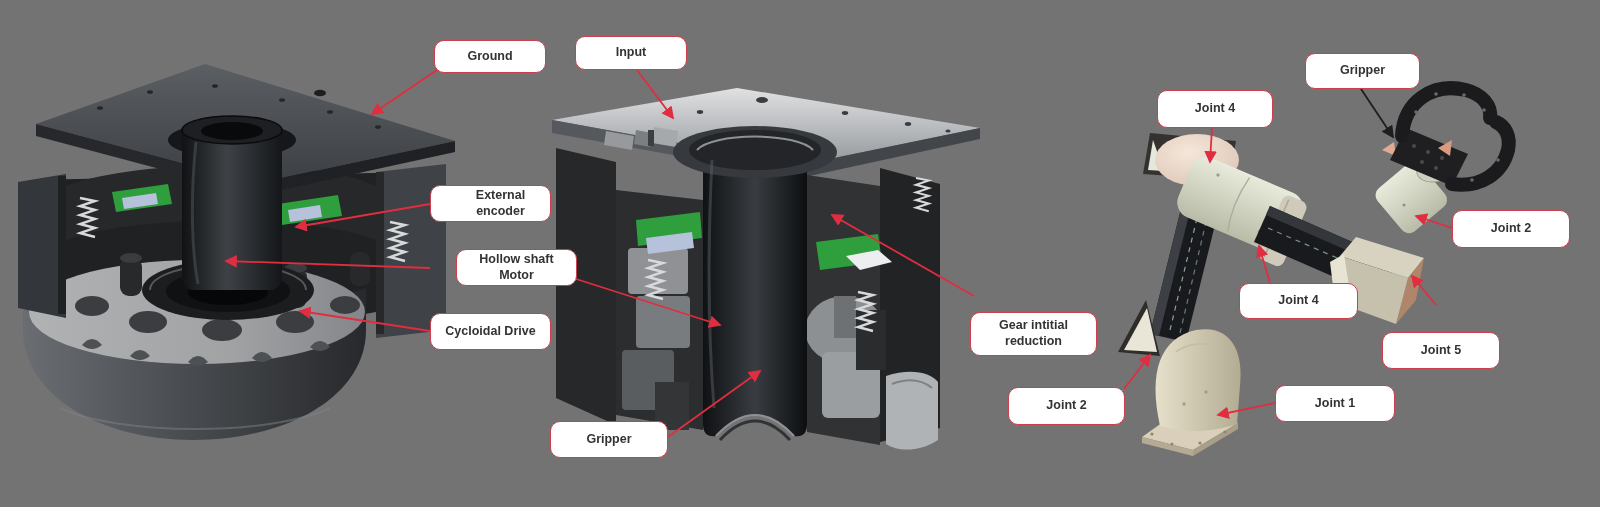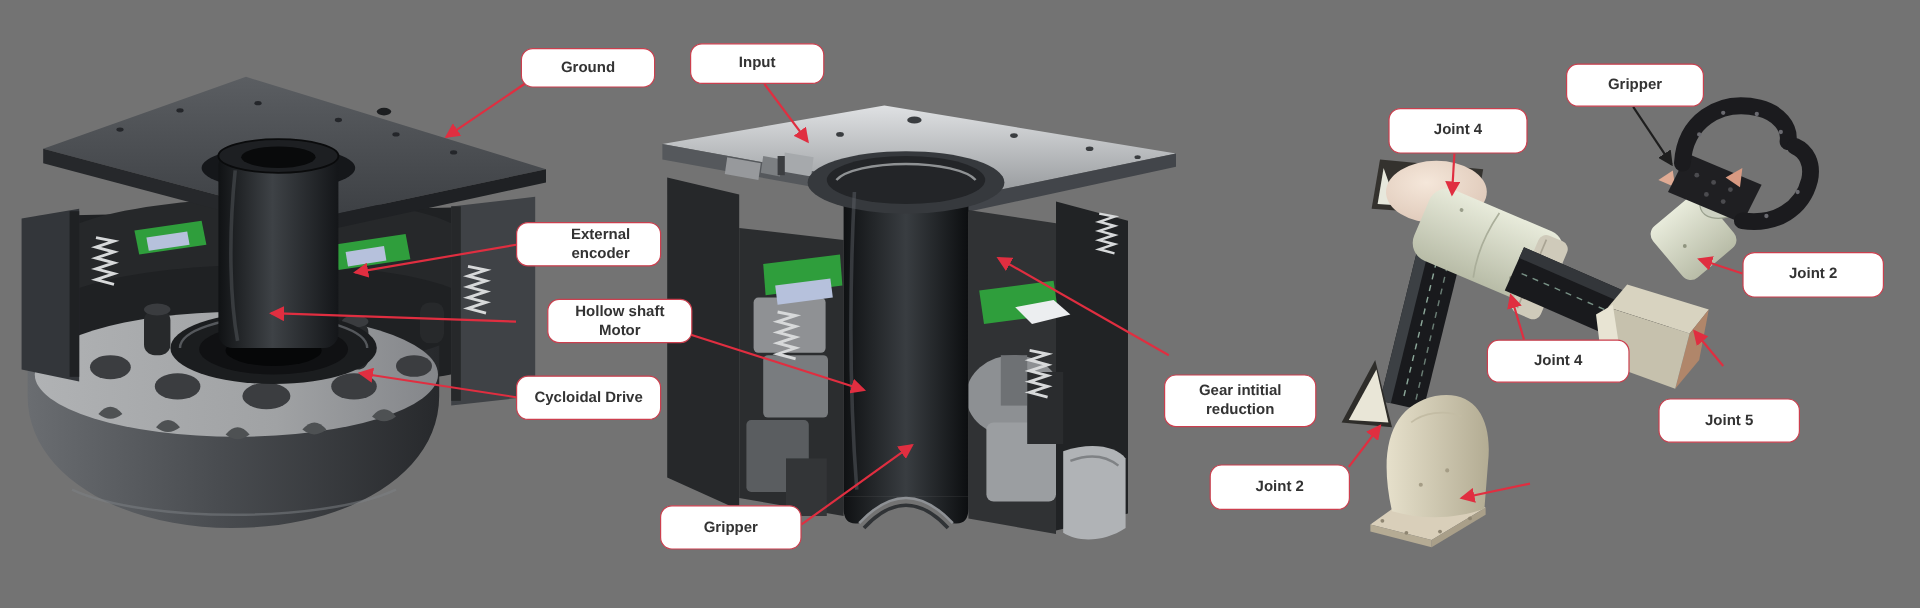--- a/index.html
+++ b/index.html
@@ -318,14 +318,17 @@
       </div>
       <div class="label-box" style="left: 1223px; top: 283px; width: 119px; height: 36px; margin-left: 16px;">
         <span>Joint 4</span>
       </div>
       <div class="label-box" style="left: 1382px; top: 305px; width: 118px; height: 37px; margin-top: 27px;">
         <span>Joint 5</span>
       </div>
       <div class="label-box" style="left: 1008px; top: 387px; width: 117px; height: 38px;">
         <span>Joint 2</span>
       </div>
+      <div class="label-box" style="left: 1275px; top: 385px; width: 120px; height: 37px;">
+        <span>Joint 1</span>
+      </div>
     </div>
 </div>
 
 </body></html>

